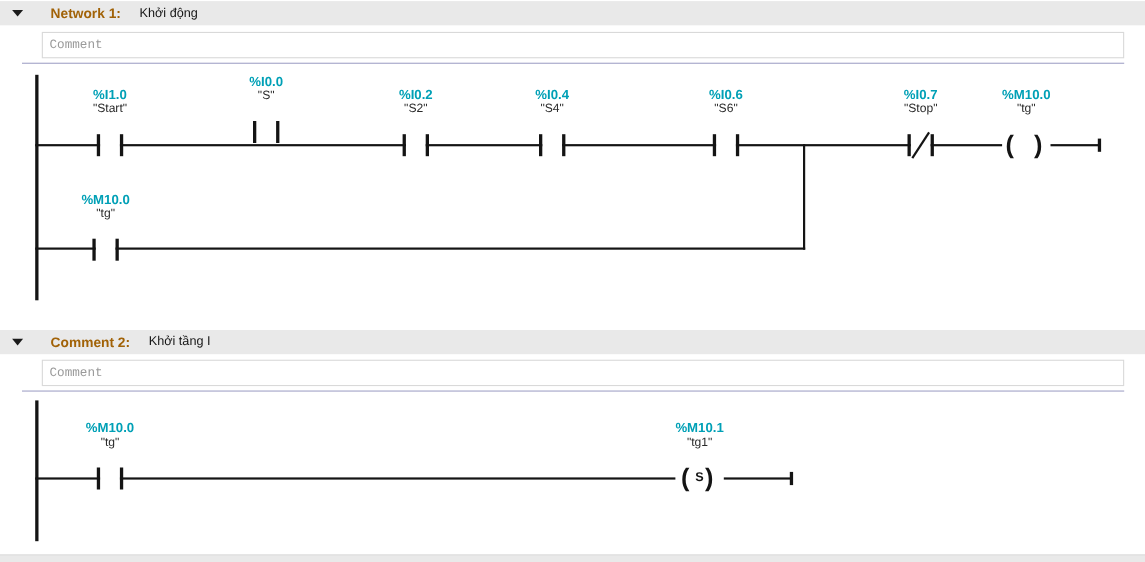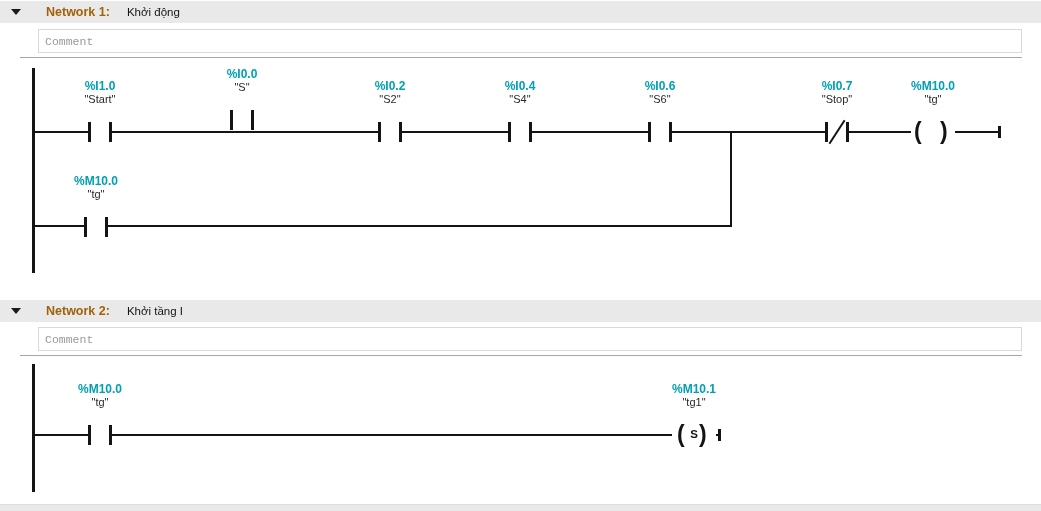--- a/index.html
+++ b/index.html
@@ -71,31 +71,31 @@
 <div class="el contact" style="left:242px; top:68px">
   <div class="addr">%I0.0</div>
   <div class="tag">"S"</div>
   <div class="sym">
     <span class="gapfill"></span>
       <span class="bar l"></span>
       <span class="bar r"></span>
   </div>
 </div>
 
-<div class="el contact" style="left:390px; top:80px">
+<div class="el contact" style="left:378px; top:80px">
   <div class="addr">%I0.2</div>
   <div class="tag">"S2"</div>
   <div class="sym">
     <span class="gapfill"></span>
       <span class="bar l"></span>
       <span class="bar r"></span>
   </div>
 </div>
 
-<div class="el contact" style="left:520px; top:80px">
+<div class="el contact" style="left:502px; top:80px">
   <div class="addr">%I0.4</div>
   <div class="tag">"S4"</div>
   <div class="sym">
     <span class="gapfill"></span>
       <span class="bar l"></span>
       <span class="bar r"></span>
   </div>
 </div>
 
 <div class="el contact" style="left:660px; top:80px">
@@ -134,42 +134,42 @@
   <div class="tag">"tg"</div>
   <div class="sym">
     <span class="gapfill"></span>
       <span class="bar l"></span>
       <span class="bar r"></span>
   </div>
 </div>
 
 <div class="net-header" style="top:300px">
   <div class="tri"></div>
-  <div class="net-title">Network 2:</div>
+  <div class="net-title">Comment 2:</div>
   <div class="net-sub">Khởi tầng I</div>
 </div>
 
 <input class="comment-box" style="top: 327px;" placeholder="Comment">
 <div class="divider" style="top:355px"></div>
 
 <div class="wire" style="left:32px; top:364px; width:3px; height:128px"></div>
 <div class="wire" style="left:32px; top:434px; width:688px; height:2px"></div>
 <div class="wire" style="left:718px; top:429px; width:3px; height:12px"></div>
 
 <div class="el contact" style="left:100px; top:383px">
   <div class="addr">%M10.0</div>
   <div class="tag">"tg"</div>
   <div class="sym">
     <span class="gapfill"></span>
       <span class="bar l"></span>
       <span class="bar r"></span>
   </div>
 </div>
 
-<div class="el coil-set" style="left:694px; top:383px">
+<div class="el coil-set" style="left:636px; top:383px">
   <div class="addr">%M10.1</div>
   <div class="tag">"tg1"</div>
   <div class="sym">
     <span class="coilfill"></span>
       <span class="paren pl">(</span>
       <span class="coil-s">S</span>
       <span class="paren pr">)</span>
   </div>
 </div>
 

